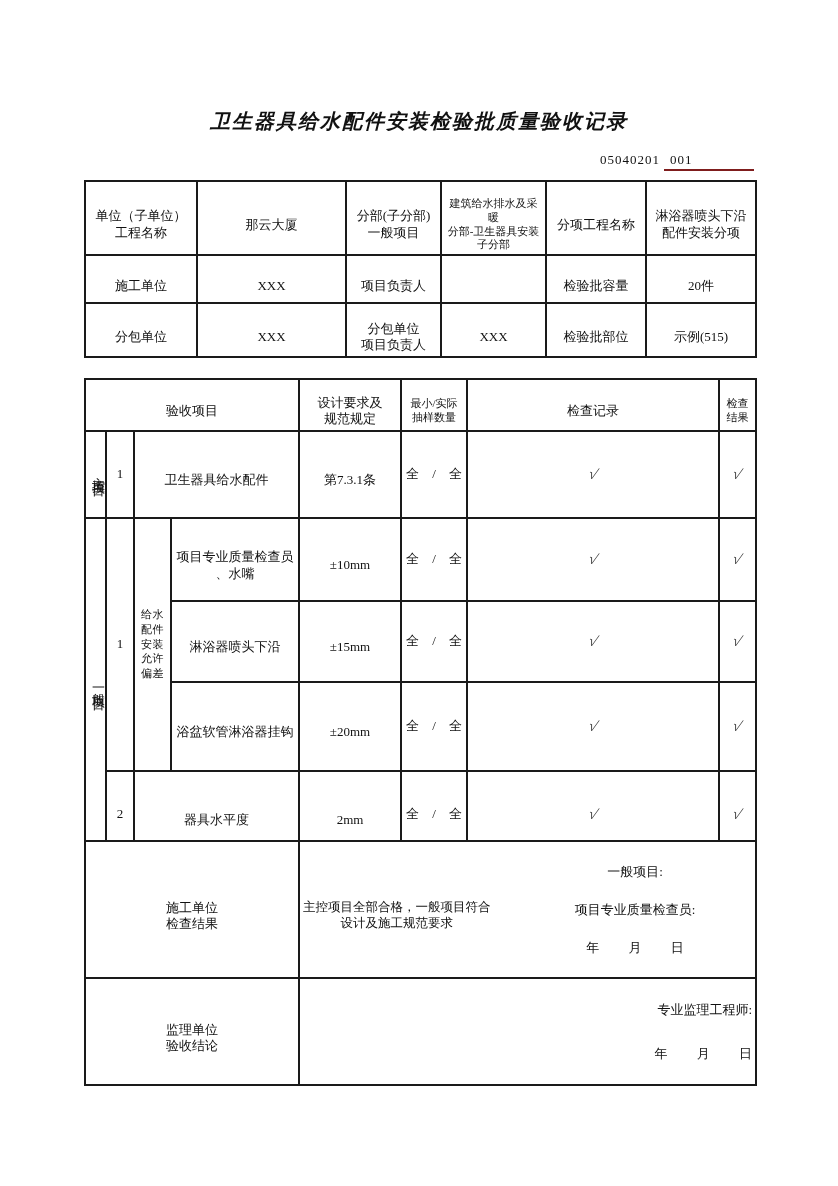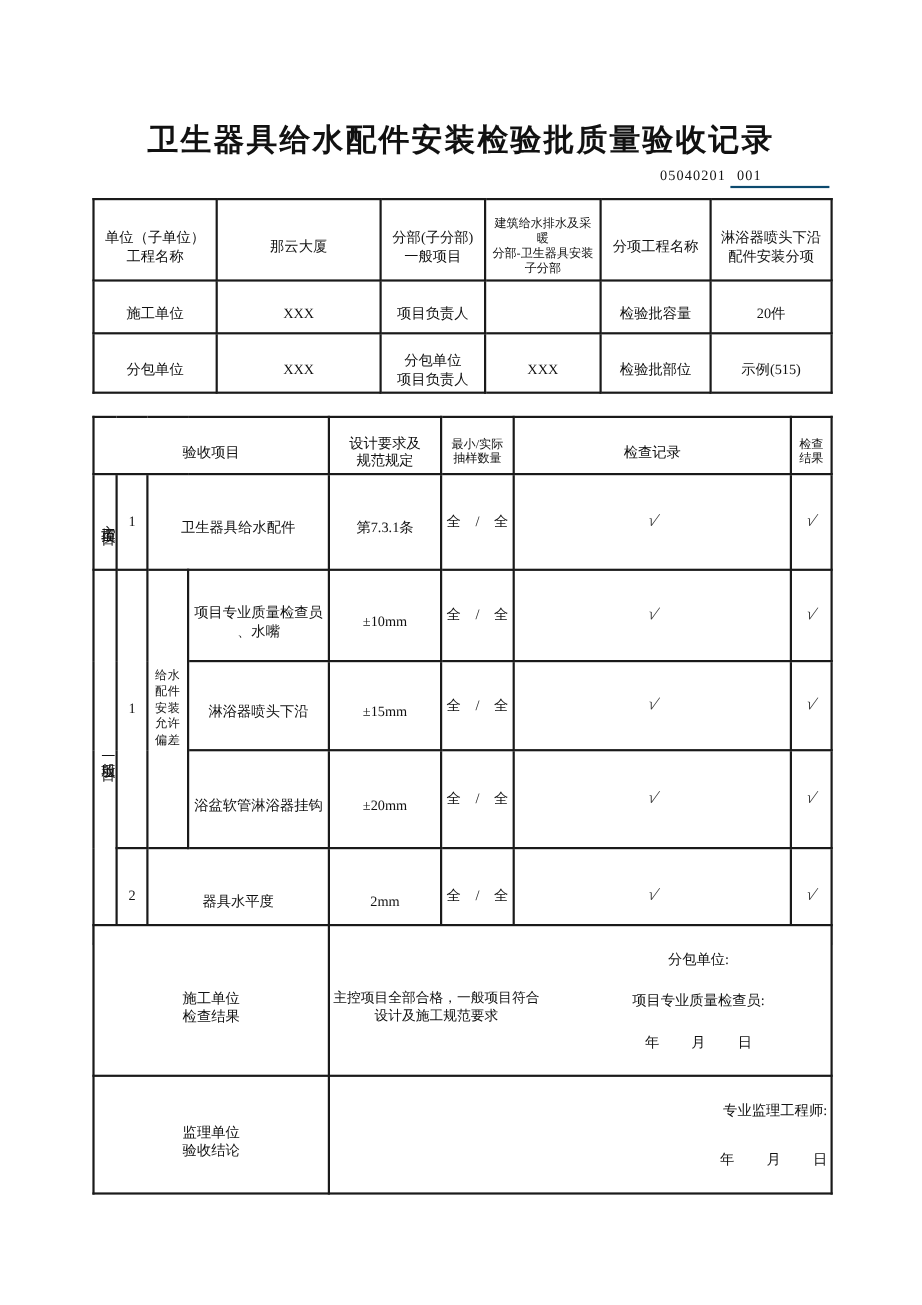--- a/index.html
+++ b/index.html
@@ -4,27 +4,27 @@
 <style>
   html,body{margin:0;padding:0;background:#ffffff;}
   body{
     width:838px;height:1186px;position:relative;overflow:hidden;
     font-family:"Liberation Serif","DejaVu Serif",serif;
     color:#111;
   }
   .sheet{position:absolute;left:0;top:0;width:838px;height:1186px;}
   .doc-title{
     position:absolute;top:108px;left:0;width:838px;
-    text-align:center;font-size:28px;font-weight:bold;letter-spacing:2px;
+    text-align:center;font-size:20px;font-weight:bold;letter-spacing:2px;font-style:italic;
   }
   .doc-no{
     position:absolute;top:152px;left:600px;font-size:13px;letter-spacing:1px;
   }
   .doc-no .serial{
-    display:inline-block;min-width:78px;border-bottom:2px solid #0c4a6e;
+    display:inline-block;min-width:78px;border-bottom:2px solid #7f1d1d;
     padding:0 6px 1px 6px;margin-left:4px;text-align:left;
   }
   .tbl{border-collapse:collapse;table-layout:fixed;position:absolute;left:84px;background:#fff;}
   .tbl td,.tbl th{
     border:2px solid #1a1a1a;padding:2px 3px;text-align:center;vertical-align:middle;
     font-size:13px;font-weight:normal;overflow:hidden;
   }
   .ml{white-space:pre-line;line-height:1.25;display:inline-block;margin-top:13px;}
   .sm{font-size:11px;}
   .t-info{top:180px;width:671px;}
@@ -188,21 +188,21 @@
         <tr>
       <td style="height:131px"><span class="ml">施工单位
 检查结果</span></td>
       <td class="foot-right">
         <div class="concl-row">
           <div class="concl-text">
                 <span class="ml">主控项目全部合格，一般项目符合
 设计及施工规范要求</span>
               </div>
           <div class="sig-col">
-            <span>分包单位:</span>
+            <span>一般项目:</span>
             <span>项目专业质量检查员:</span>
             <span class="date-line">年 月 日</span>
           </div>
         </div>
       </td>
     </tr>
     <tr>
       <td style="height:101px"><span class="ml">监理单位
 验收结论</span></td>
       <td class="foot-right">

